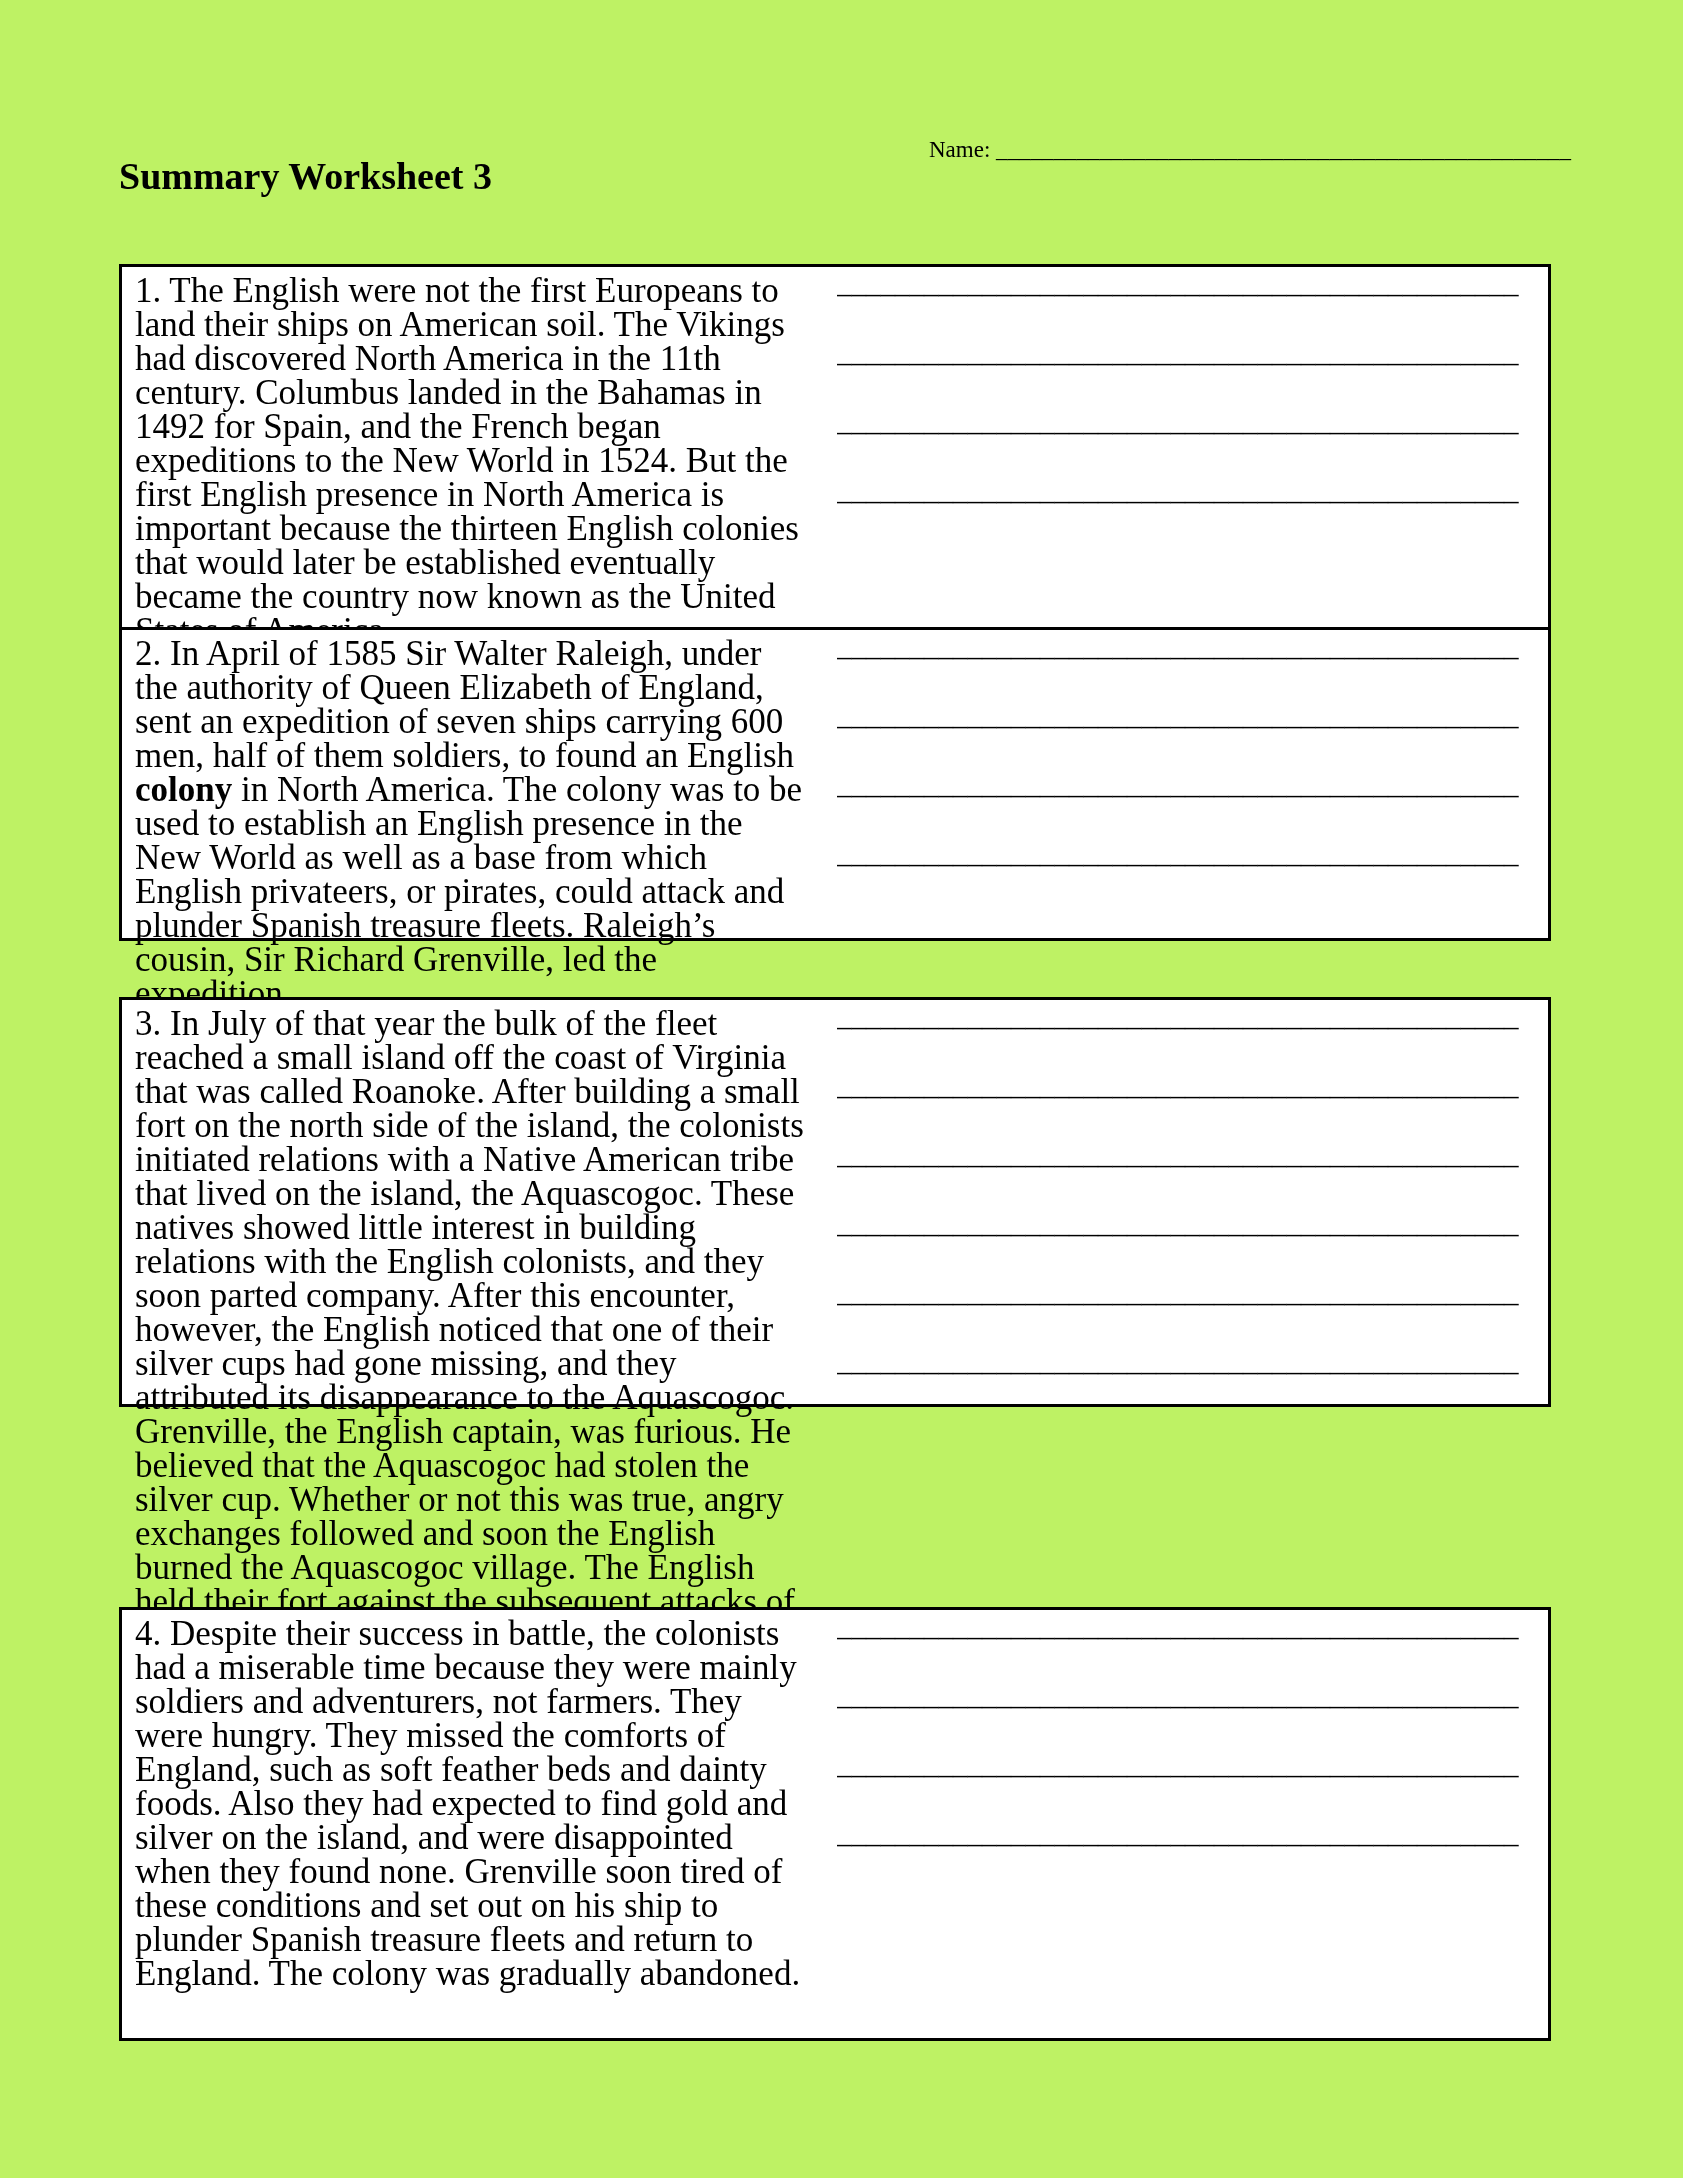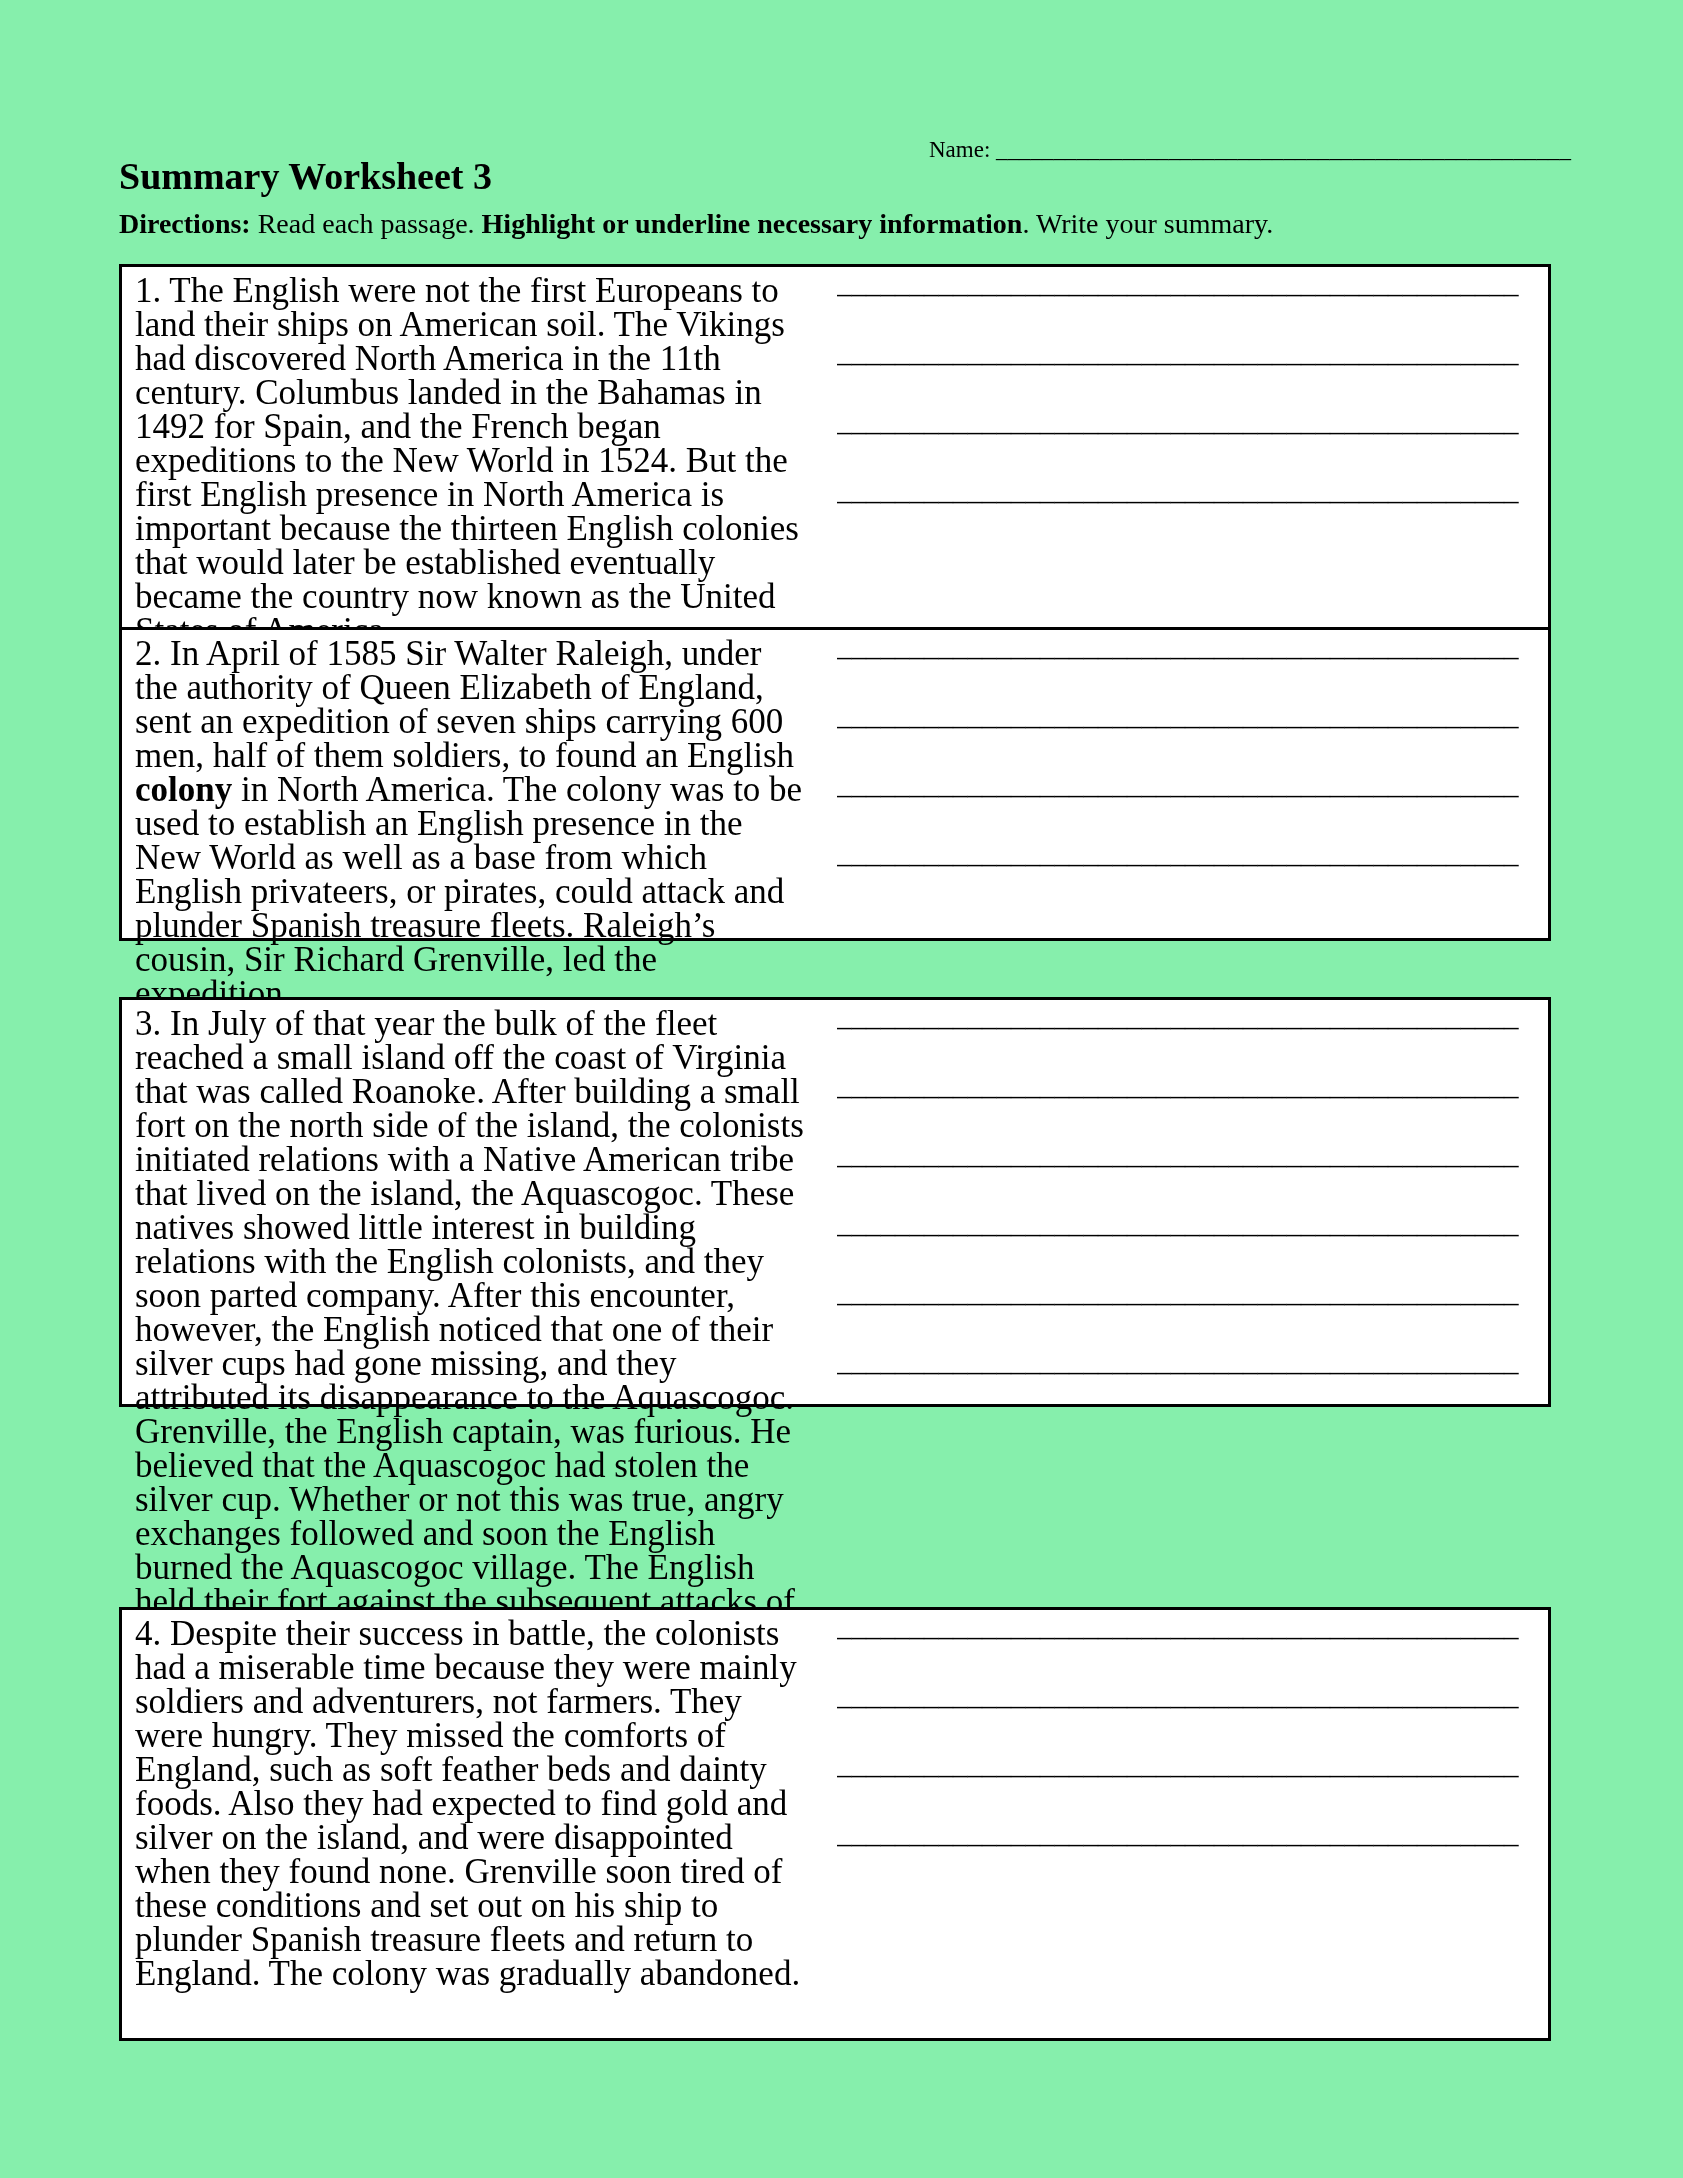--- a/index.html
+++ b/index.html
@@ -4,21 +4,21 @@
 <style>
   html, body {
     margin: 0;
     padding: 0;
     background: #ffffff;
   }
   .page {
     position: relative;
     width: 1683px;
     height: 2178px;
-    background: #86efac;
+    background: #bef264;
     color: #000000;
     font-family: "Liberation Serif", "DejaVu Serif", serif;
     overflow: hidden;
   }
   .name-row {
     position: absolute;
     left: 929px;
     top: 137px;
     font-size: 23px;
     white-space: nowrap;
@@ -90,23 +90,20 @@
 
 <div class="page">
 
   <div class="name-row">
     <span>Name:</span>
     <span class="uline-sm">__________________________________________________</span>
   </div>
 
   <h1 class="title">Summary Worksheet 3</h1>
 
-  <div class="directions">
-    <b>Directions:</b><span> Read each passage. </span><b>Highlight or underline necessary information</b><span>. Write your summary.</span>
-  </div>
 
   <div class="pbox box1">
     <div class="passage-text"><span>1. The English were not the first Europeans to land their ships on American soil. The Vikings had discovered North America in the 11th century. Columbus landed in the Bahamas in 1492 for Spain, and the French began expeditions to the New World in 1524. But the first English presence in North America is important because the thirteen English colonies that would later be established eventually became the country now known as the United States of America.</span></div>
     <div class="summary-lines">
         <div class="blank-row">
           <span class="uline">_______________________________________________</span>
         </div>
         <div class="blank-row">
           <span class="uline">_______________________________________________</span>
         </div>

